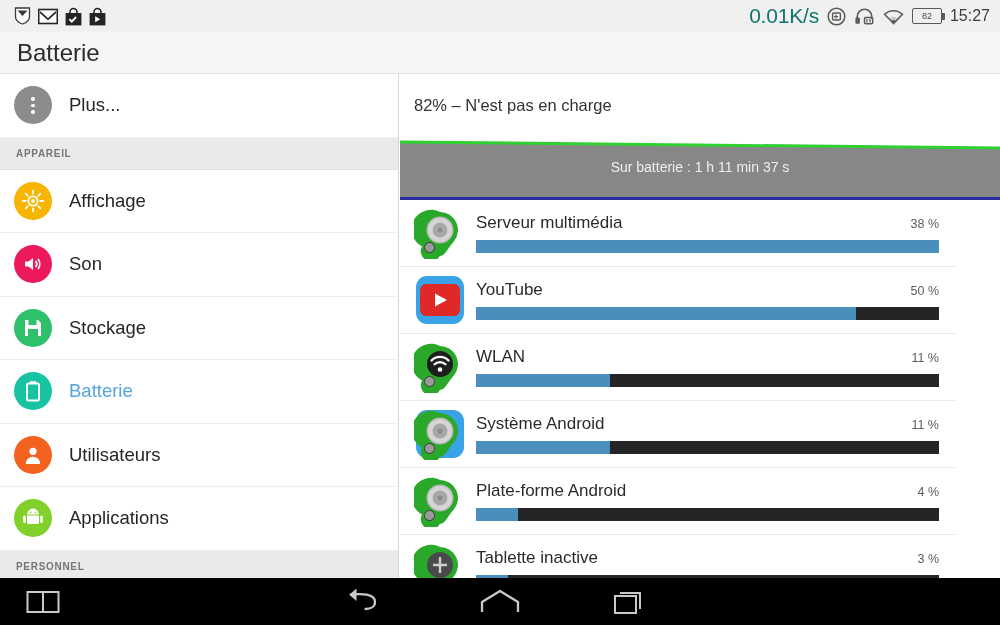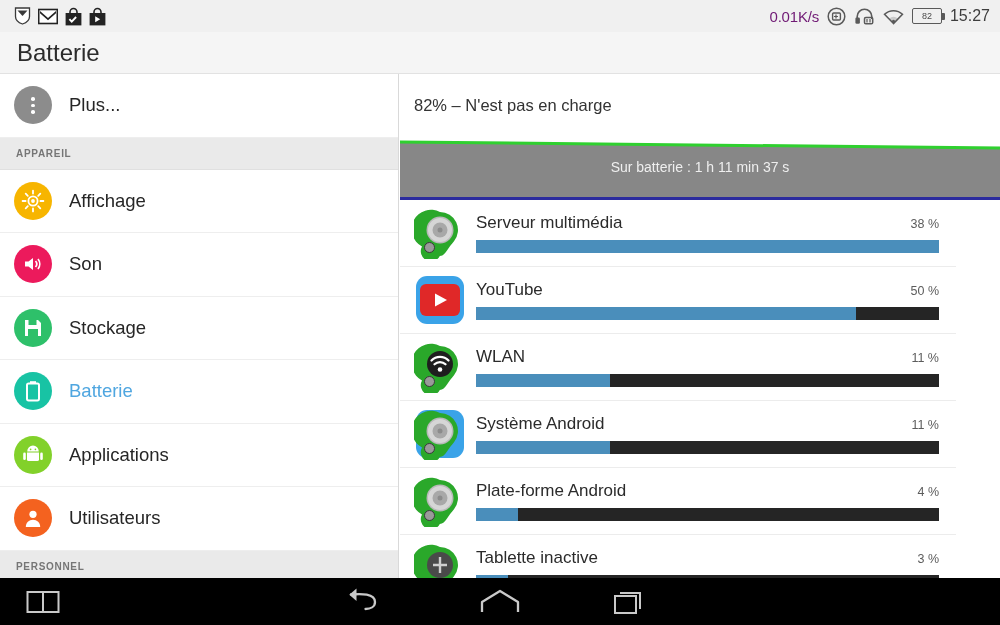--- a/index.html
+++ b/index.html
@@ -12,21 +12,21 @@
   #app { position:relative; width:1000px; height:625px; }
 
   
   .statusbar{
     position:absolute; top:0; left:0; width:1000px; height:32px;
     background:#f0f0f0; display:flex; align-items:center;
     padding:0 10px 0 14px;
   }
   .sb-left{ display:flex; align-items:center; gap:7px; }
   .sb-right{ margin-left:auto; display:flex; align-items:center; gap:8px; }
-  .sb-net{ font-size:15px; color:#701a75; letter-spacing:-0.2px;margin-left:28px; }
+  .sb-net{ font-size:21px; color:#0f766e; letter-spacing:-0.2px;margin-left:28px; }
   .sb-time{ font-size:16px; color:#3d3d3d; letter-spacing:0px; }
   .sb-ico{ display:block; }
   .battpill{
     width:30px; height:16px; border:1.6px solid #5a5a5a; border-radius:2px;
     position:relative; display:flex; align-items:center; justify-content:center;
   }
   .battpill:after{
     content:""; position:absolute; right:-4px; top:4px; width:2.5px; height:7px;
     background:#5a5a5a; border-radius:0 1px 1px 0;
   }
@@ -230,43 +230,43 @@
       <div class="side-ico" style="background:#18c3a4">
         <svg width="18" height="22" viewBox="0 0 18 22">
           <rect x="6" y="1.2" width="6" height="2.4" fill="#fff"></rect>
           <rect x="3" y="3.4" width="12" height="17" rx="1.6" fill="none" stroke="#fff" stroke-width="2"></rect>
         </svg>
       </div>
       <span class="side-label">Batterie</span>
     </div>
 
     <div class="side-row">
+      <div class="side-ico" style="background:#f4621f">
+        <svg width="20" height="20" viewBox="0 0 20 20">
+          <circle cx="10" cy="6.3" r="3.6" fill="#fff"></circle>
+          <path d="M2.8 19c0-4.2 3.2-7.2 7.2-7.2s7.2 3 7.2 7.2z" fill="#fff"></path>
+        </svg>
+      </div>
+      <span class="side-label">Utilisateurs</span>
+    </div>
+
+    <div class="side-row">
       <div class="side-ico" style="background:#82d12a">
         <svg width="22" height="20" viewBox="0 0 22 20">
           <path d="M5 7.5h12v7a1.6 1.6 0 01-1.6 1.6H6.6A1.6 1.6 0 015 14.5z" fill="#fff"></path>
           <path d="M5.2 6.4a5.8 5.8 0 0111.6 0z" fill="#fff"></path>
           <circle cx="8.6" cy="4.3" r="0.85" fill="#82d12a"></circle>
           <circle cx="13.4" cy="4.3" r="0.85" fill="#82d12a"></circle>
           <rect x="1.2" y="7.6" width="2.6" height="7.4" rx="1.3" fill="#fff"></rect>
           <rect x="18.2" y="7.6" width="2.6" height="7.4" rx="1.3" fill="#fff"></rect>
         </svg>
       </div>
       <span class="side-label">Applications</span>
     </div>
 
-    <div class="side-row">
-      <div class="side-ico" style="background:#f4621f">
-        <svg width="20" height="20" viewBox="0 0 20 20">
-          <circle cx="10" cy="6.3" r="3.6" fill="#fff"></circle>
-          <path d="M2.8 19c0-4.2 3.2-7.2 7.2-7.2s7.2 3 7.2 7.2z" fill="#fff"></path>
-        </svg>
-      </div>
-      <span class="side-label">Utilisateurs</span>
-    </div>
-
     <div class="side-hdr">
       <span>PERSONNEL</span>
     </div>
   </div>
 
   <div class="main">
 
     <div class="batt-status">82% – N'est pas en charge</div>
 
     <div class="chart">

